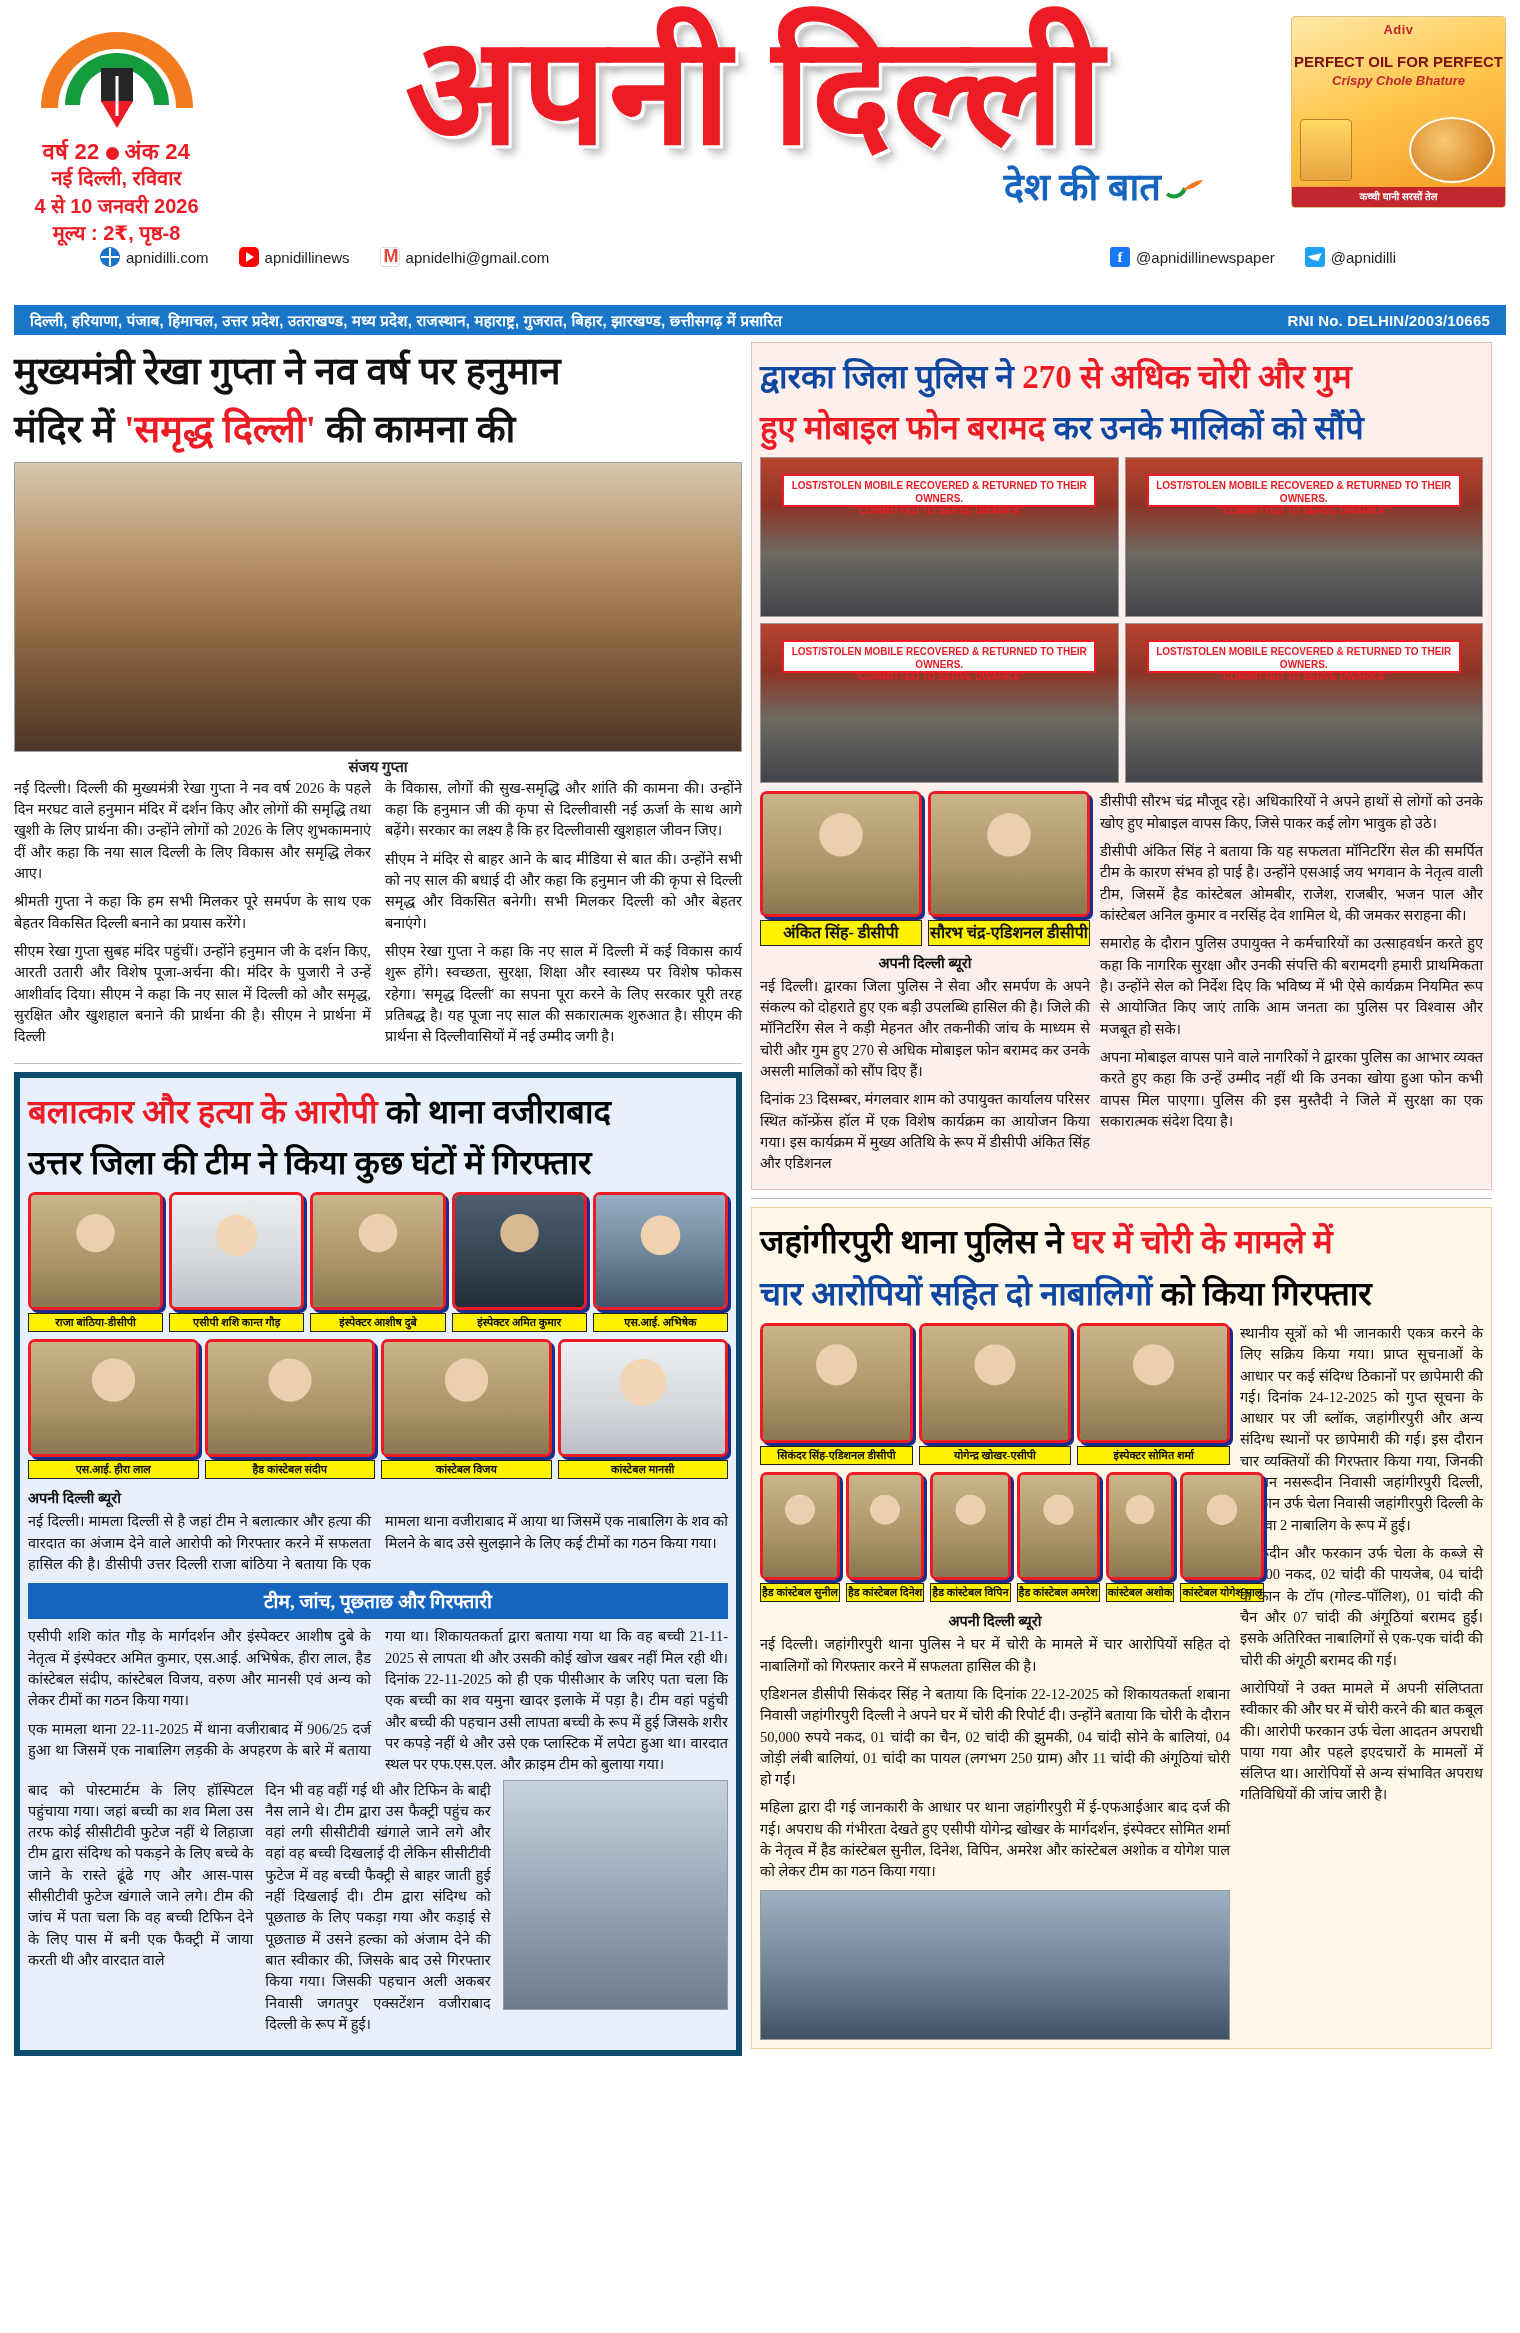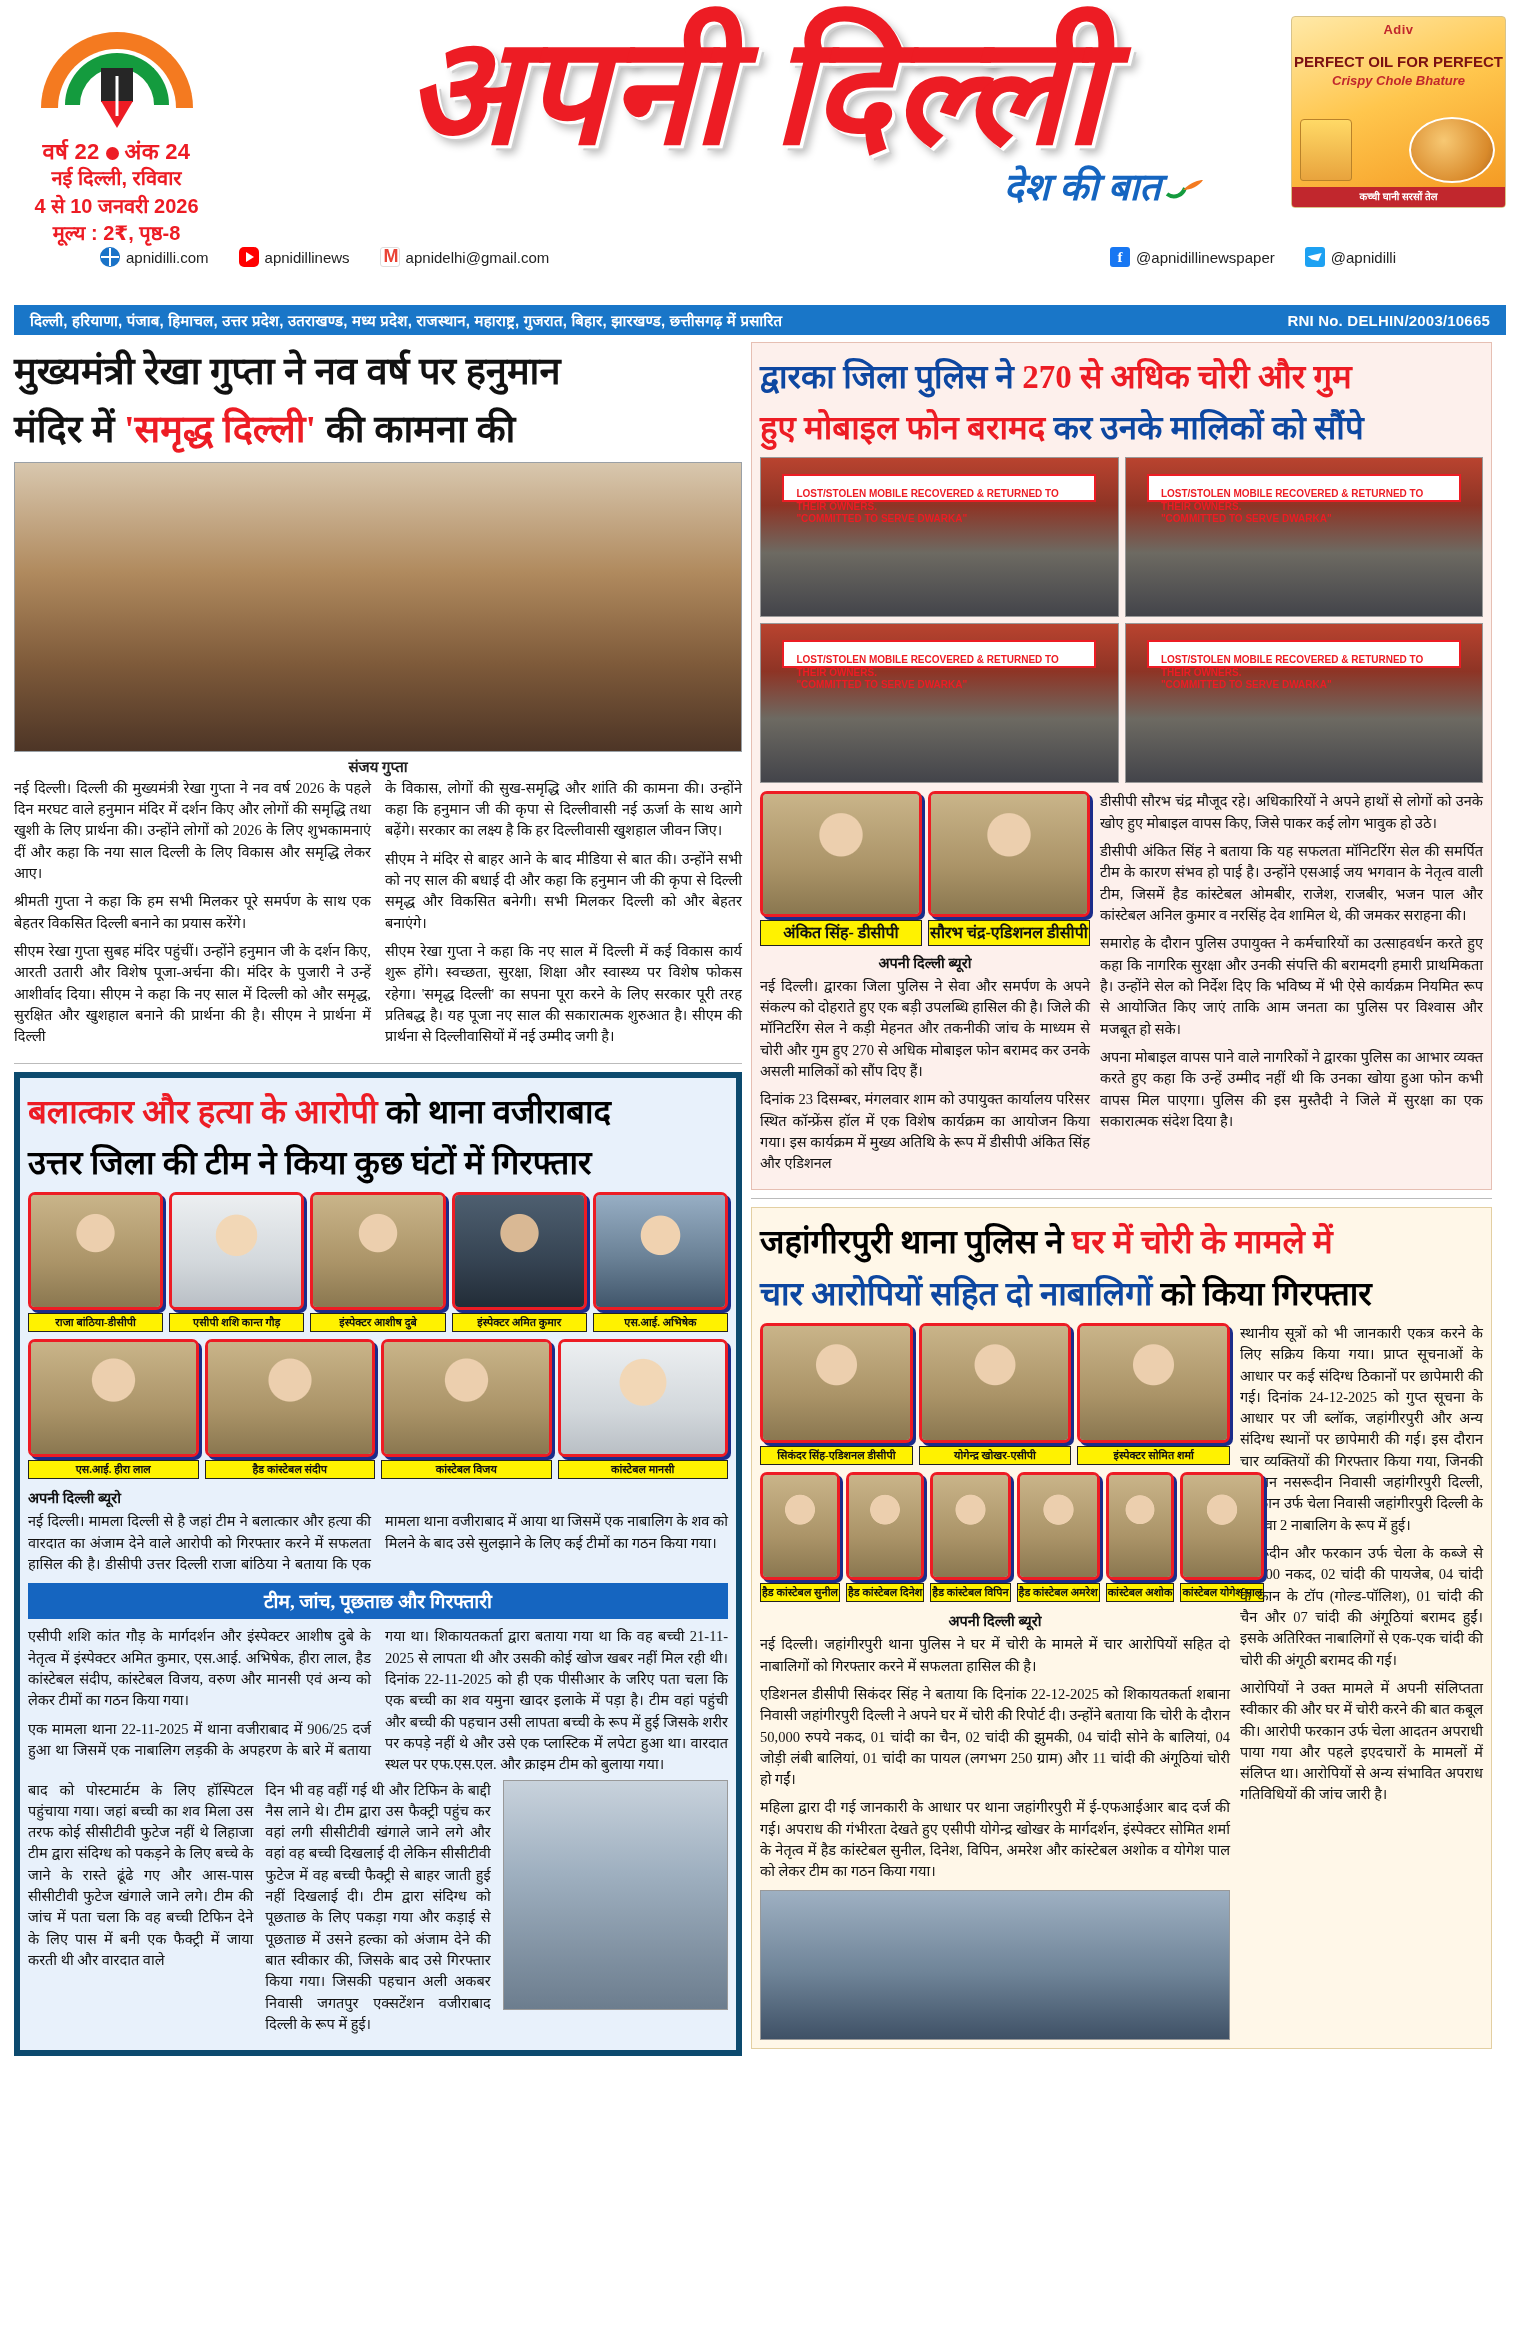--- a/index.html
+++ b/index.html
@@ -50,21 +50,21 @@
   }
   .issue-dot {
     display:inline-block; width:13px; height:13px; border-radius:50%;
     background:#ED1C24; margin:0 6px; vertical-align:middle;
   }
   .place-line, .date-line, .price-line {
     color:#ED1C24; font-weight:bold; font-size:20px; line-height:1.38;
     white-space:nowrap;
   }
 
-  .title-block { flex:1; text-align:center; position:relative; padding-top:6px;font-style:italic; }
+  .title-block { flex:1; text-align:center; position:relative; padding-top:6px; }
   .paper-title {
     font-family:"Liberation Serif","DejaVu Serif",serif;
     font-size:150px; font-weight:bold; color:#ED1C24; line-height:1.02;
     letter-spacing:2px;
     text-shadow: 3px 3px 0 #fff, 5px 5px 0 #cfcfcf, 7px 8px 9px rgba(0,0,0,.28);
   }
   .tagline-row { display:flex; justify-content:flex-end; padding-right:86px; margin-top:-10px; }
   .tagline {
     font-size:38px; font-weight:bold; color:#1565C0;
     font-family:"Liberation Serif","DejaVu Serif",serif;
@@ -223,23 +223,23 @@
     width:100%; height:250px; border:1px solid #999; position:relative; overflow:hidden;
     background:linear-gradient(180deg,#9eb0c2 0%,#6f8498 55%,#3f5166 100%);
   }
   .wide-photo.hall {
     background:linear-gradient(180deg,#b9432f 0%,#8e3425 30%,#6d6a62 60%,#43444a 100%);
   }
   .wide-photo.street {
     background:linear-gradient(180deg,#c8d2dc 0%,#9fb0c0 40%,#6c7d8e 100%);
   }
   .banner-text {
-    position:absolute; left:6%; right:6%; top:10%; height:20px;
+    position:absolute; left:6%; right:6%; top:10%; height:33px;
     background:#fff; border:2px solid #ED1C24; color:#ED1C24; font-size:10px;
-    font-weight:bold; text-align:left; line-height:1.25; padding:12px;
+    font-weight:bold; text-align:center; line-height:1.25; padding:4px;
     font-family:"Liberation Sans",sans-serif;
   }
 
   .two-col { column-count:2; column-gap:14px; }
   .rule { height:1px; background:#bbb; margin:8px 0; }
 </style>
 </head>
 <body>
 
 <div class="page">

